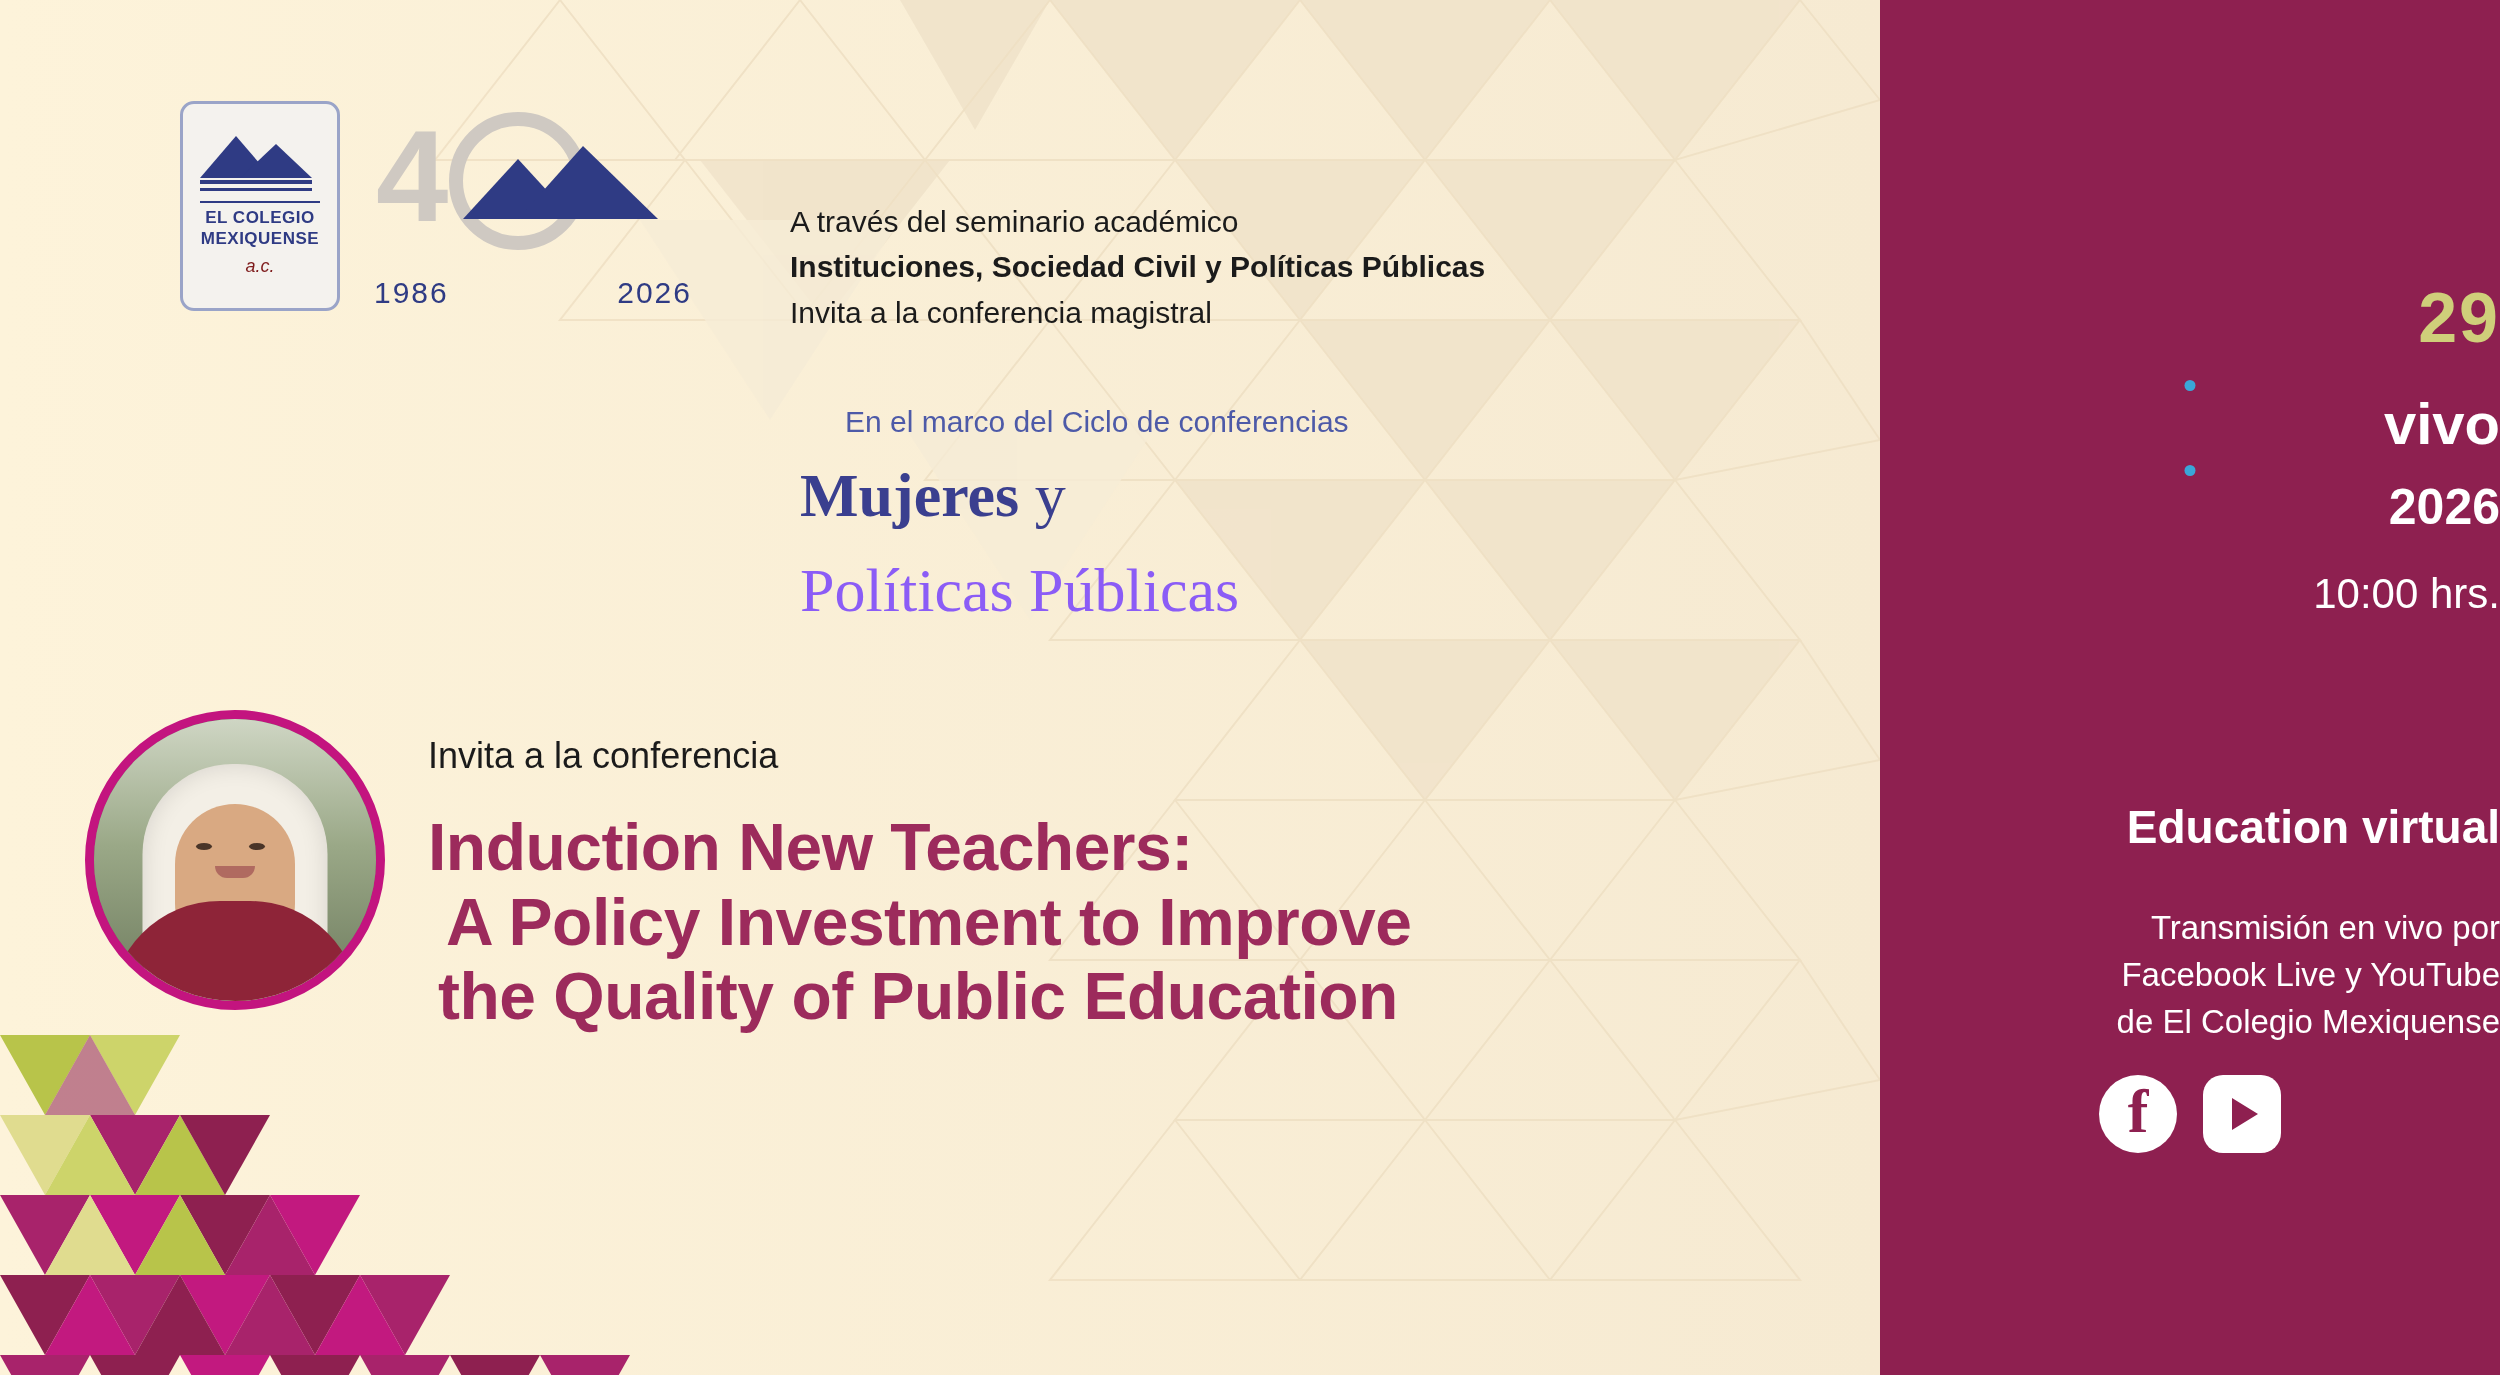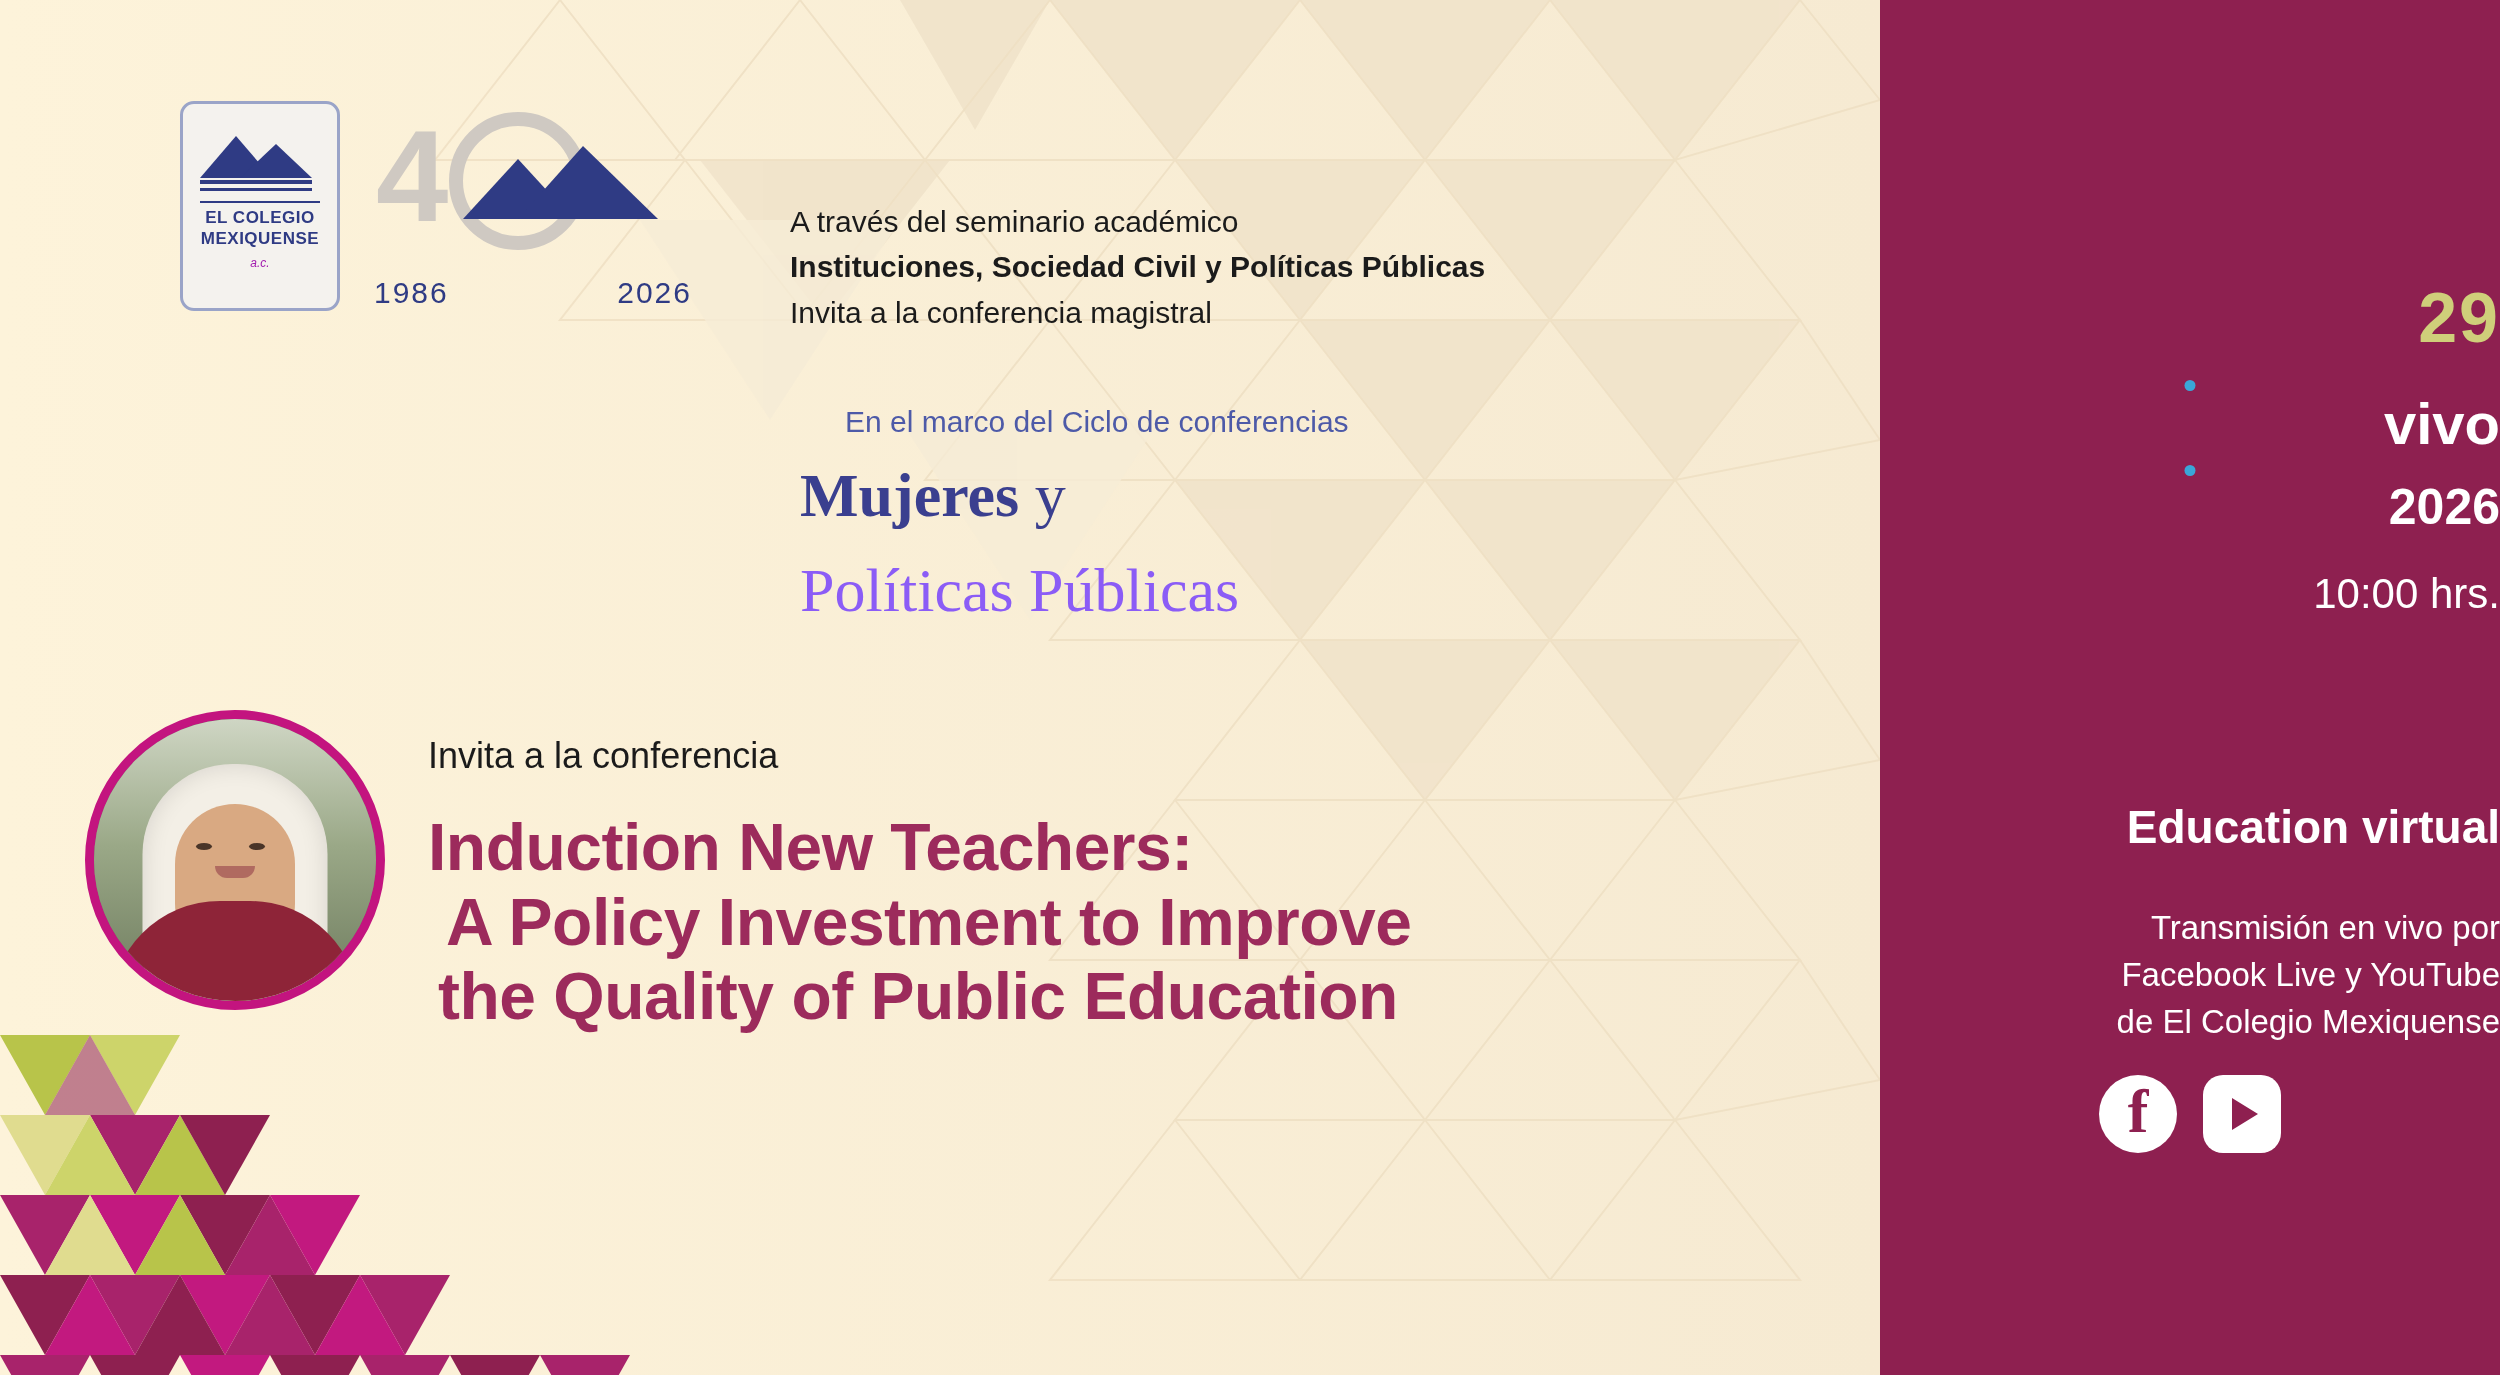--- a/index.html
+++ b/index.html
@@ -46,21 +46,21 @@
     background: #f4f2ee;
     display: flex; flex-direction: column;
     align-items: center; justify-content: flex-start;
     padding-top: 14px;
   }
   .emblem .mtns { width: 128px; height: 78px; }
   .emblem .em-t1, .emblem .em-t2 {
     font-size: 17px; font-weight: 700; color: #2f3b84; letter-spacing: .5px;
     line-height: 1.25;
   }
-  .emblem .em-ac { font-size: 12px; color: #a21caf; margin-top: 6px; font-style: italic;}
+  .emblem .em-ac { font-size: 18px; color: #7f1d1d; margin-top: 6px; font-style: italic;}
   .emblem .rule { width: 120px; height: 2px; background: #2f3b84; margin: 5px 0 4px; }
 
   .anniv { position: relative; width: 330px; height: 215px; }
   .anniv .years {
     position: absolute; bottom: 6px; left: 0; width: 330px;
     display: flex; justify-content: space-between;
     font-size: 30px; font-weight: 400; color: #2f3b84; letter-spacing: 2px;
     padding: 0 6px;
   }
 

